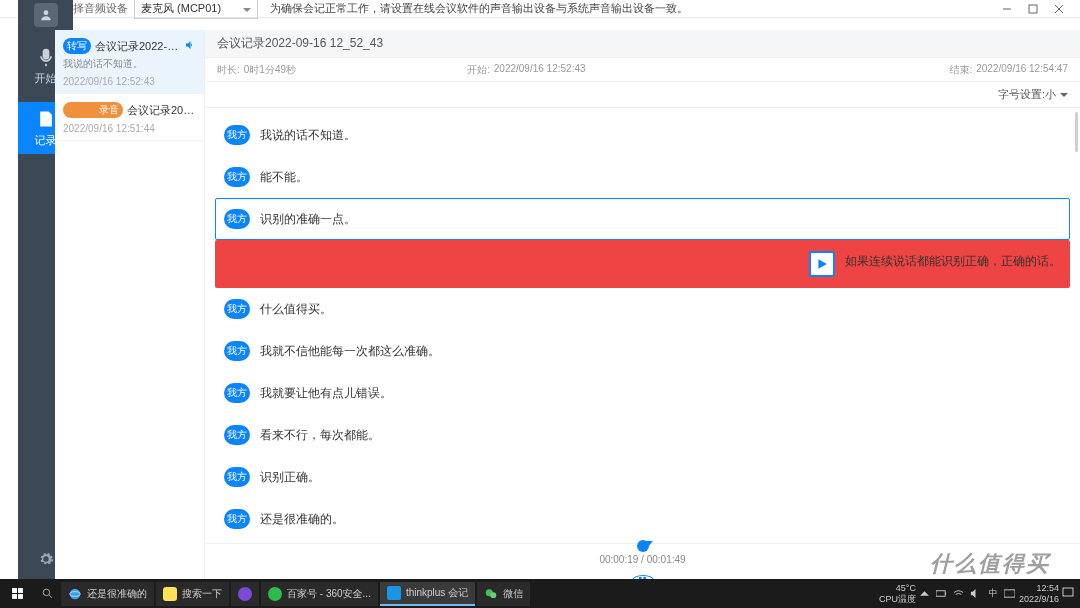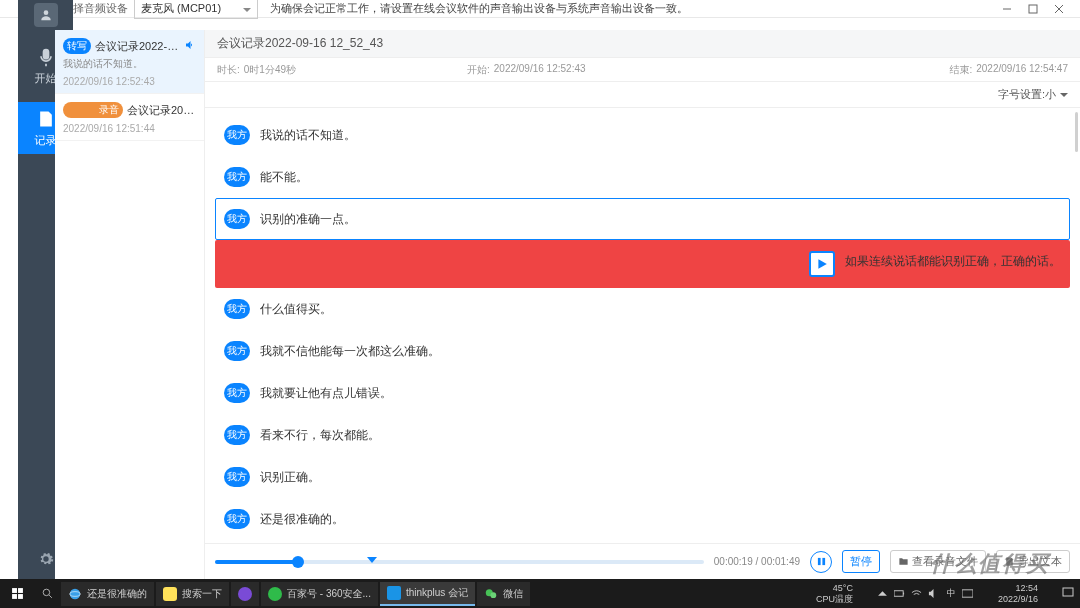--- a/index.html
+++ b/index.html
@@ -51,41 +51,41 @@
 .transcript { flex: 1; overflow: hidden; padding: 6px 10px 0 10px; position: relative; }
 .trow { display: flex; align-items: flex-start; padding: 10px 8px; gap: 10px; border: 1px solid transparent; border-radius: 2px; }
 .trow .who { width: 26px; height: 20px; background: #0a84ff; color: #fff; font-size: 10px; display: flex; align-items: center; justify-content: center; border-radius: 10px; flex-shrink: 0; }
 .trow .txt { font-size: 12px; color: #333; padding-top: 2px; }
 .trow.selected { border-color: #0a84ff; background: #fff; }
 .trow.playing { background: #ef4444; justify-content: flex-end; }
 .trow.playing .who { width: 26px; height: 26px; background: #fff; border: 2px solid #0a84ff; border-radius: 3px; display: flex; align-items: center; justify-content: center; }
 .trow.playing .who svg { fill: #0a84ff; width: 12px; height: 12px; }
 .scroll-indicator{ position:absolute; right:2px; top:4px; width:3px; height:40px; background:#d0d0d0; border-radius:2px;}
 
-.player { height: 36px; border-top: 1px solid #eee; display: flex; align-items: center; padding: 0 10px; gap: 10px; font-size: 11px; position: relative; }
+.player { height: 36px; border-top: 1px solid #eee; display: flex; align-items: center; padding: 0 10px; gap: 10px; font-size: 11px; position: relative; flex-direction: column; }
 .slider { flex: 1; height: 4px; background: #dbe9f7; border-radius: 2px; position: relative; }
 .slider .fill { position: absolute; left: 0; top: 0; bottom: 0; background: #0a84ff; border-radius: 2px; }
 .slider .thumb { position: absolute; top: -4px; width: 12px; height: 12px; border-radius: 50%; background: #0a84ff; margin-left: -6px; }
 .slider .mark { position:absolute; top:-3px; border-left:5px solid transparent; border-right:5px solid transparent; border-top:6px solid #0a84ff; }
 .player .time { color: #888; font-size: 10px; }
 .player .btn { display: flex; align-items: center; gap: 3px; padding: 3px 7px; border: 1px solid #0a84ff; border-radius: 3px; color: #0a84ff; white-space: nowrap; }
 .player .btn.ghost { border-color: #ccc; color: #666; }
 .player .btn svg { width: 11px; height: 11px; fill: currentColor; }
 .player .pausebtn{ width:22px;height:22px;border:1.5px solid #0a84ff;border-radius:50%;display:flex;align-items:center;justify-content:center;color:#0a84ff;}
 .player .pausebtn svg{width:9px;height:9px;fill:#0a84ff;}
 
 .taskbar { position: absolute; left: 0; right: 0; bottom: 0; height: 29px; background: #1b1b1b; display: flex; align-items: center; color: #cfcfcf; font-size: 10px; }
 .taskbar .start { width: 34px; height: 29px; display: flex; align-items: center; justify-content: center; }
 .taskbar .start svg { width: 13px; height: 13px; fill: #fff; }
 .taskbar .search { width: 26px; height: 29px; display: flex; align-items: center; justify-content: center; }
 .taskbar .search svg { width: 13px; height: 13px; stroke: #ccc; fill: none; stroke-width: 1.5; }
 .taskbar .ti { height: 24px; display: flex; align-items: center; padding: 0 7px; margin: 0 1px; gap: 5px; background: #2a2a2a; }
 .taskbar .ti.active { background: #3a3a3a; border-bottom: 2px solid #76b9ed; }
 .taskbar .ti .ic { width: 14px; height: 14px; display: flex; align-items: center; justify-content: center; }
-.taskbar .tray { margin-left: auto; display: flex; align-items: center; gap: 24px; padding: 0 6px; height:29px;}
+.taskbar .tray { margin-left: auto; display: flex; align-items: center; gap: 3px; padding: 0 6px; height:29px;}
 .taskbar .tray .col { display: flex; flex-direction: column; align-items: flex-end; font-size: 9px; line-height: 11px; color: #ccc; }
 .taskbar .trayicons{ display:flex; gap:5px; align-items:center;}
 .taskbar .trayicons span{ width:12px;height:12px; display:flex;align-items:center;justify-content:center;}
 .taskbar .trayicons svg{width:11px;height:11px;fill:#ccc;}
 .watermark{ position:absolute; right:30px; bottom:29px; color:rgba(80,80,80,0.55); font-size:22px; font-weight:700; font-style:italic; pointer-events:none; letter-spacing:2px; text-shadow:0 0 3px rgba(255,255,255,0.4);}
 </style>
 </head>
 <body>
 
 <div class="leftnav">

